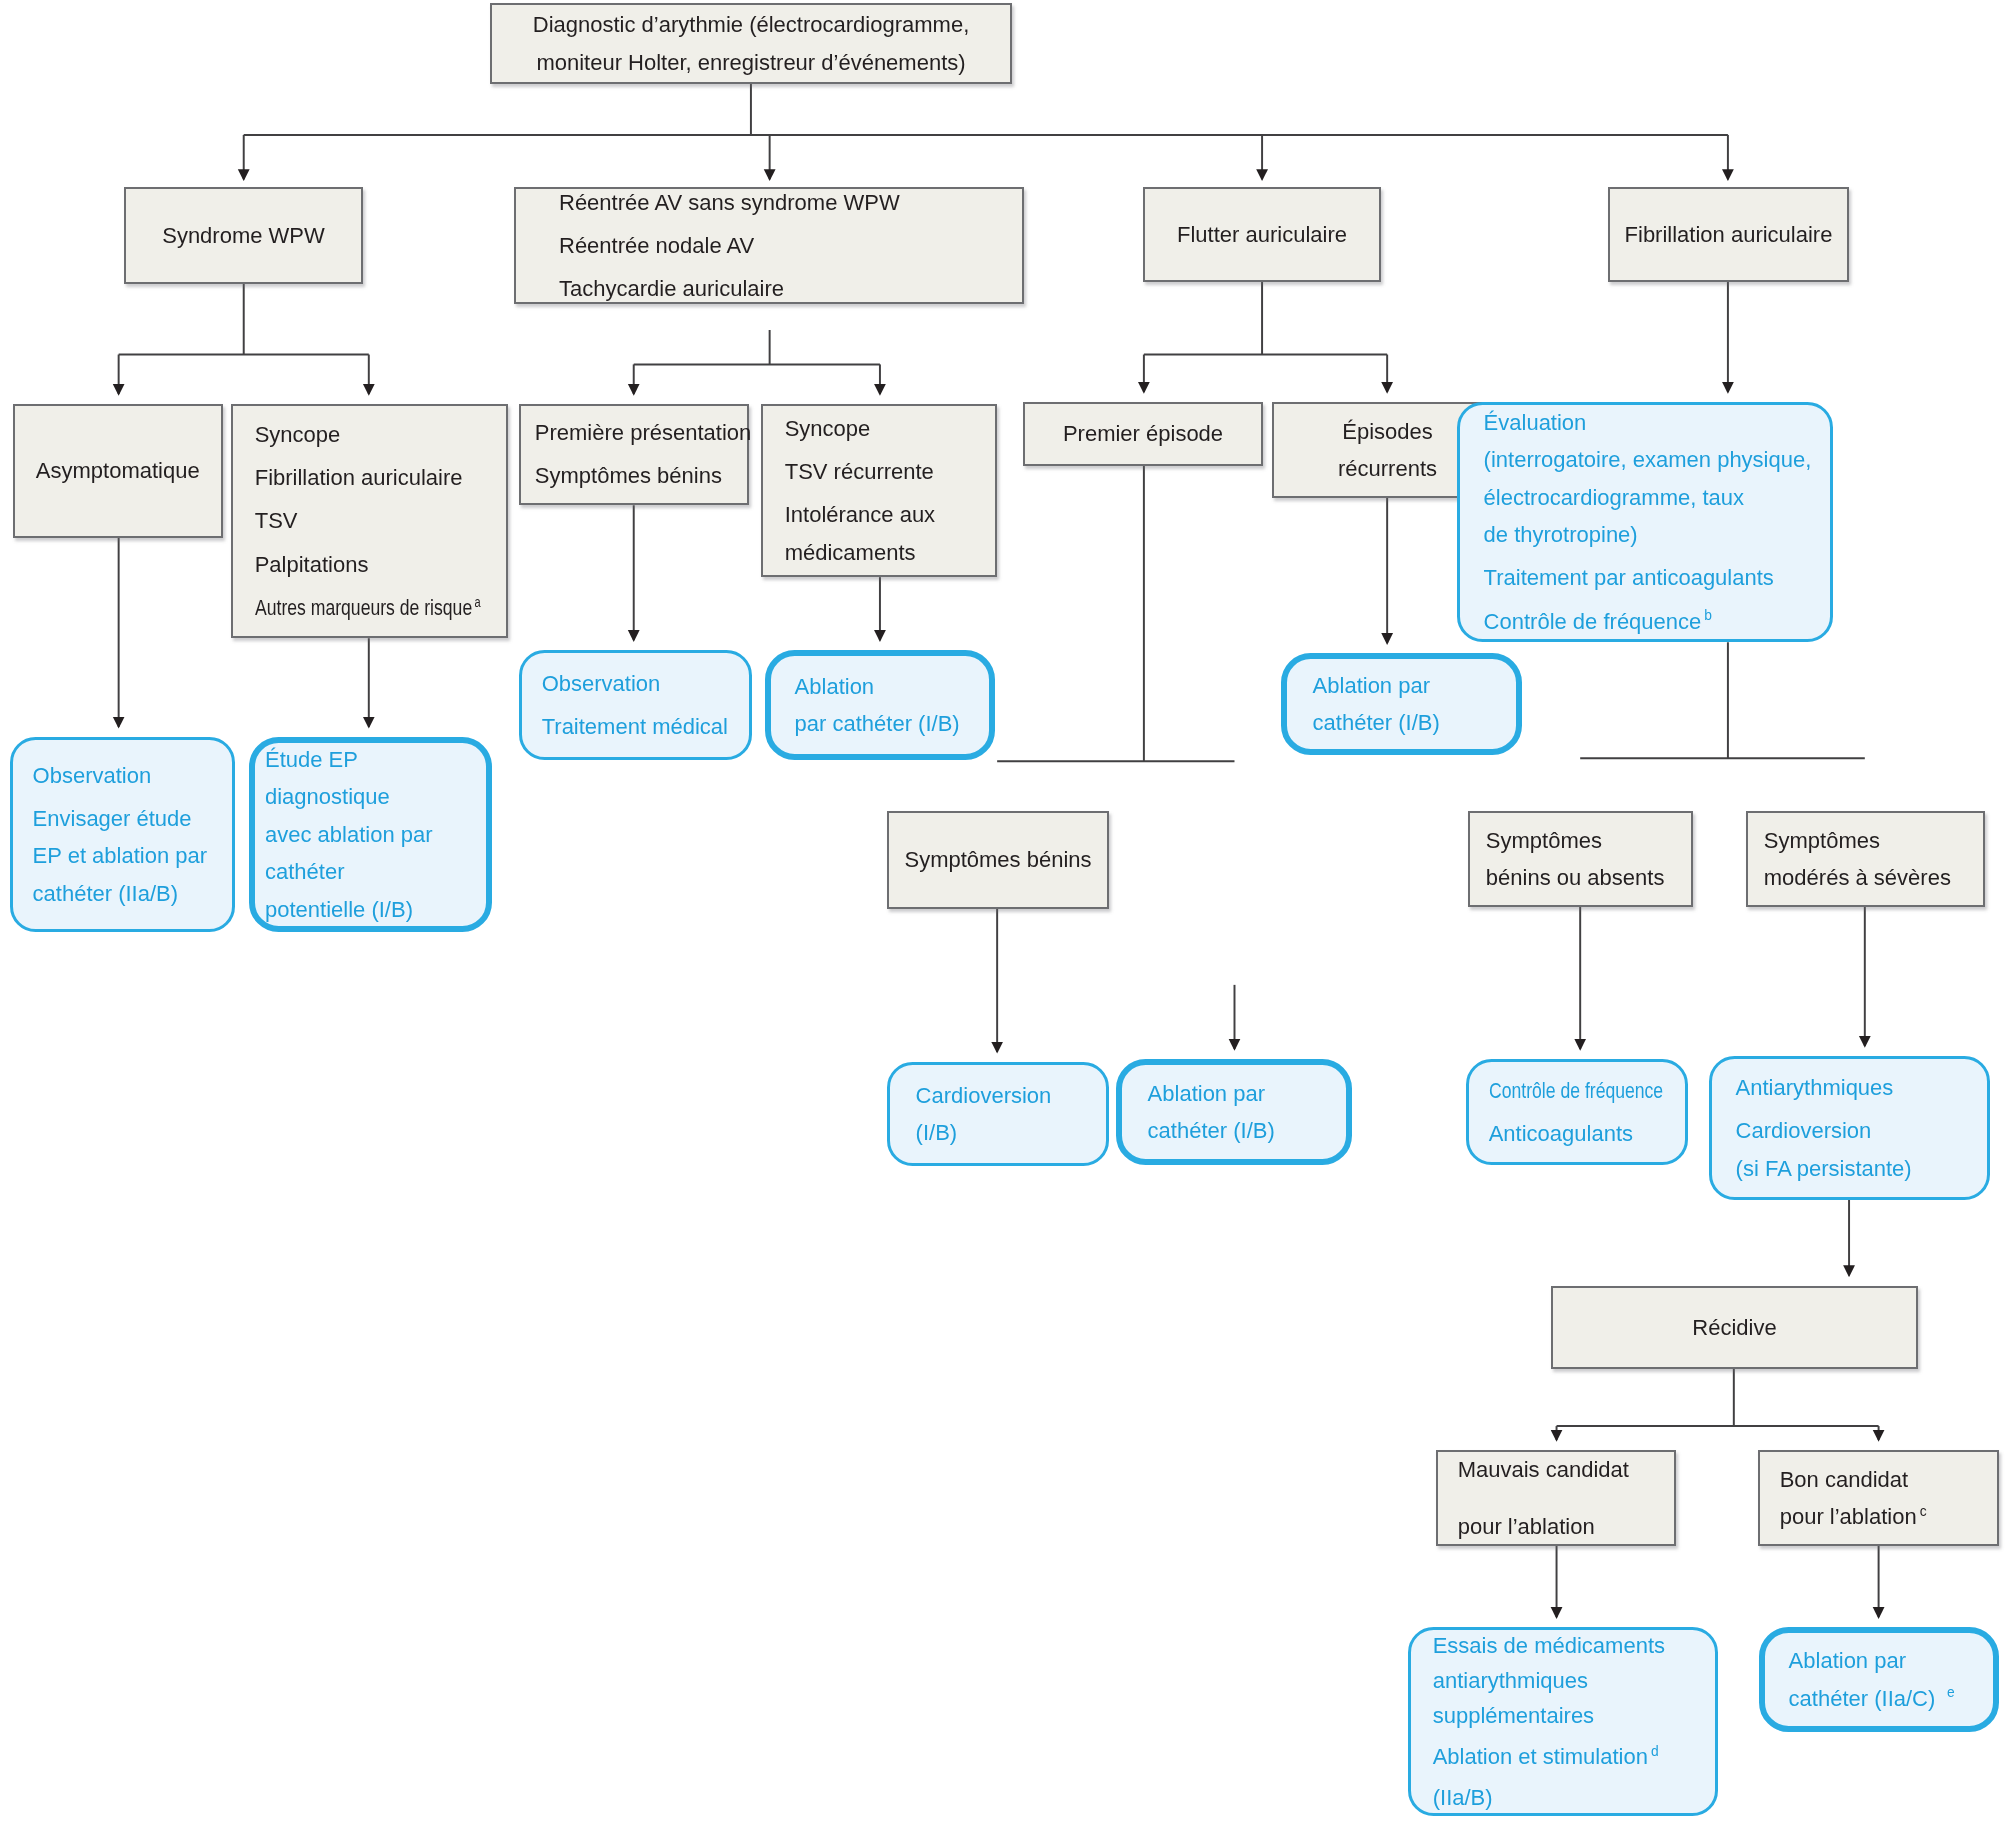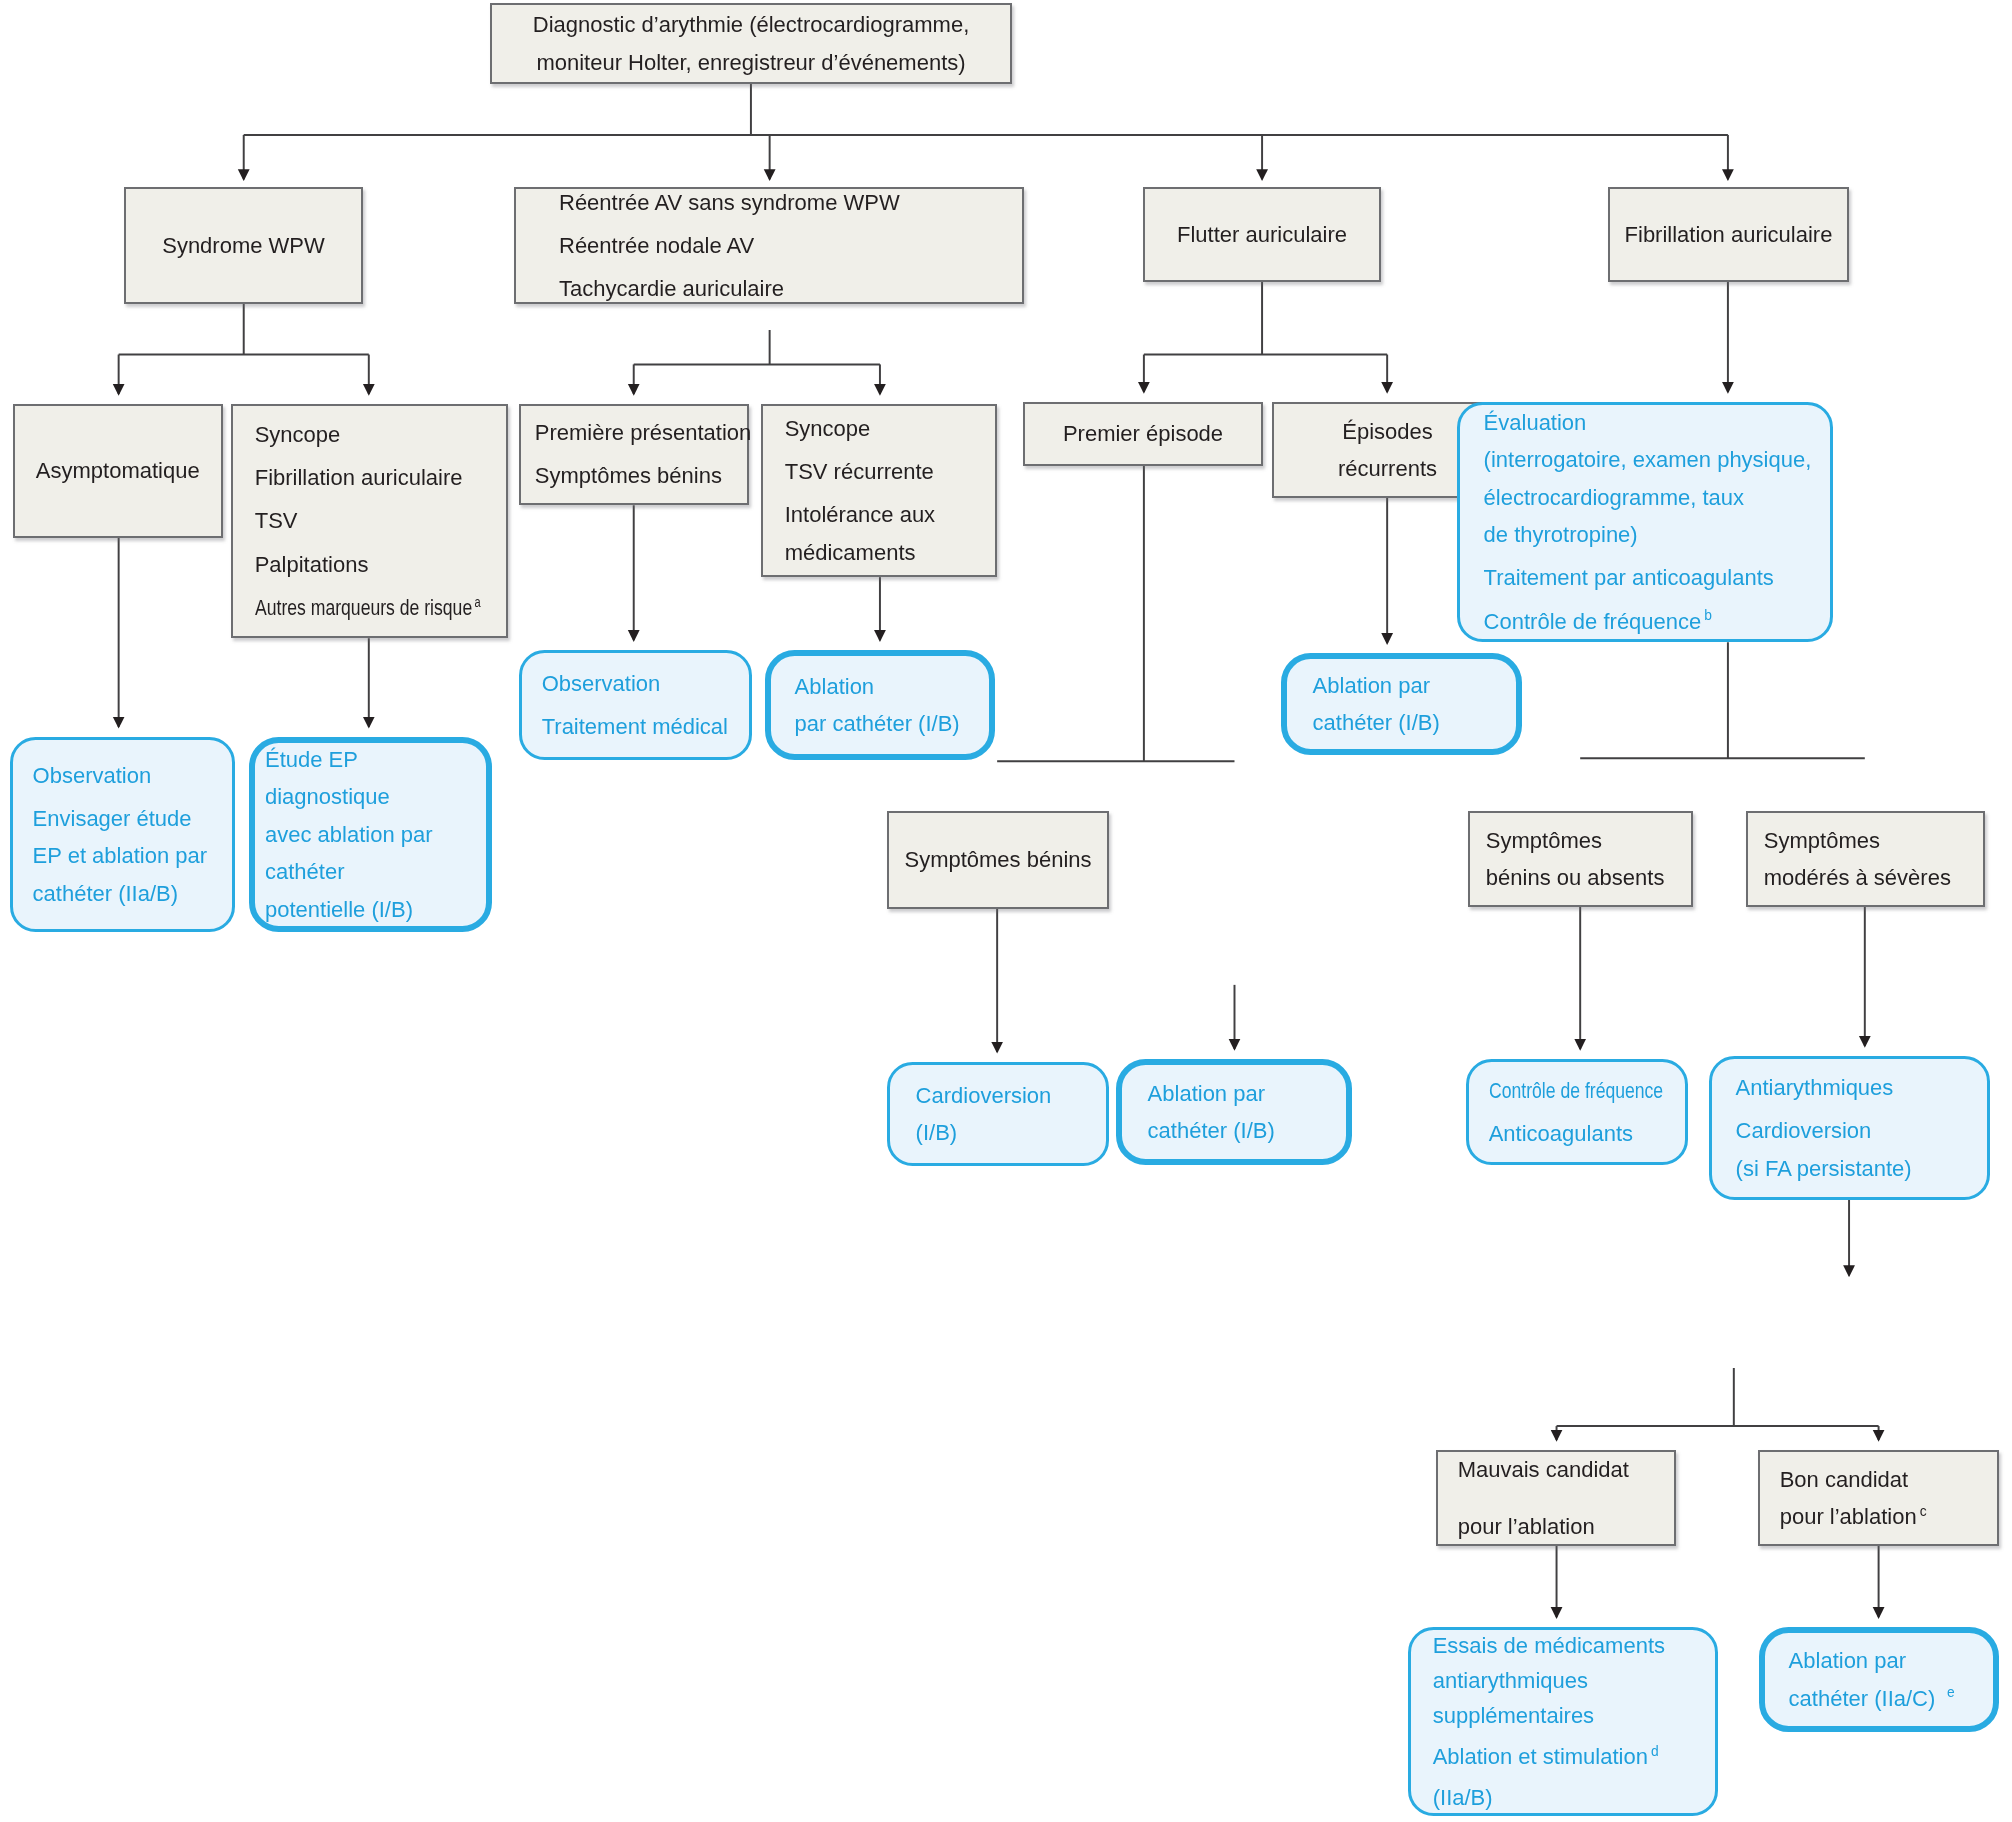--- a/index.html
+++ b/index.html
@@ -80,21 +80,21 @@
       <line x1="1580" y1="1569" x2="1580" y2="1642"></line>
       <line x1="1907" y1="1569" x2="1907" y2="1642"></line>
     </g>
   </svg>
 
   <div class="node gray center" style="left:490px; top:3px; width:522px; height:81px;">
     <div class="ln">Diagnostic d’arythmie (électrocardiogramme,</div>
     <div class="ln">moniteur Holter, enregistreur d’événements)</div>
   </div>
 
-  <div class="node gray center" style="left:124px; top:187px; width:239px; height:117px;">
+  <div class="node gray center" style="left:124px; top:187px; width:239px; height:97px;">
     <div class="ln">Syndrome WPW</div>
   </div>
 
   <div class="node gray" style="left:514px; top:187px; width:510px; height:117px; padding-left:43px;">
     <div class="ln">Réentrée AV sans syndrome WPW</div>
     <div class="ln g6">Réentrée nodale AV</div>
     <div class="ln g6">Tachycardie auriculaire</div>
   </div>
 
   <div class="node gray center" style="left:1143px; top:187px; width:238px; height:95px;">
@@ -206,20 +206,23 @@
     <div class="ln cond">Contrôle de fréquence</div>
     <div class="ln g6">Anticoagulants</div>
   </div>
 
   <div class="node blue" style="left:1709px; top:1056px; width:281px; height:144px; padding-left:23.6px;">
     <div class="ln">Antiarythmiques</div>
     <div class="ln g6">Cardioversion</div>
     <div class="ln">(si FA persistante)</div>
   </div>
 
+  <div class="node gray center" style="left:1551px; top:1286px; width:367px; height:83px;">
+    <div class="ln">Récidive</div>
+  </div>
 
   <div class="node gray" style="left:1436px; top:1450px; width:240px; height:96px; padding-left:19.7px;gap:20px;">
     <div class="ln">Mauvais candidat</div>
     <div class="ln">pour l’ablation</div>
   </div>
 
   <div class="node gray" style="left:1758px; top:1450px; width:241px; height:96px; padding-left:19.7px;">
     <div class="ln">Bon candidat</div>
     <div class="ln"><span>pour l’ablation</span><sup>c</sup></div>
   </div>

